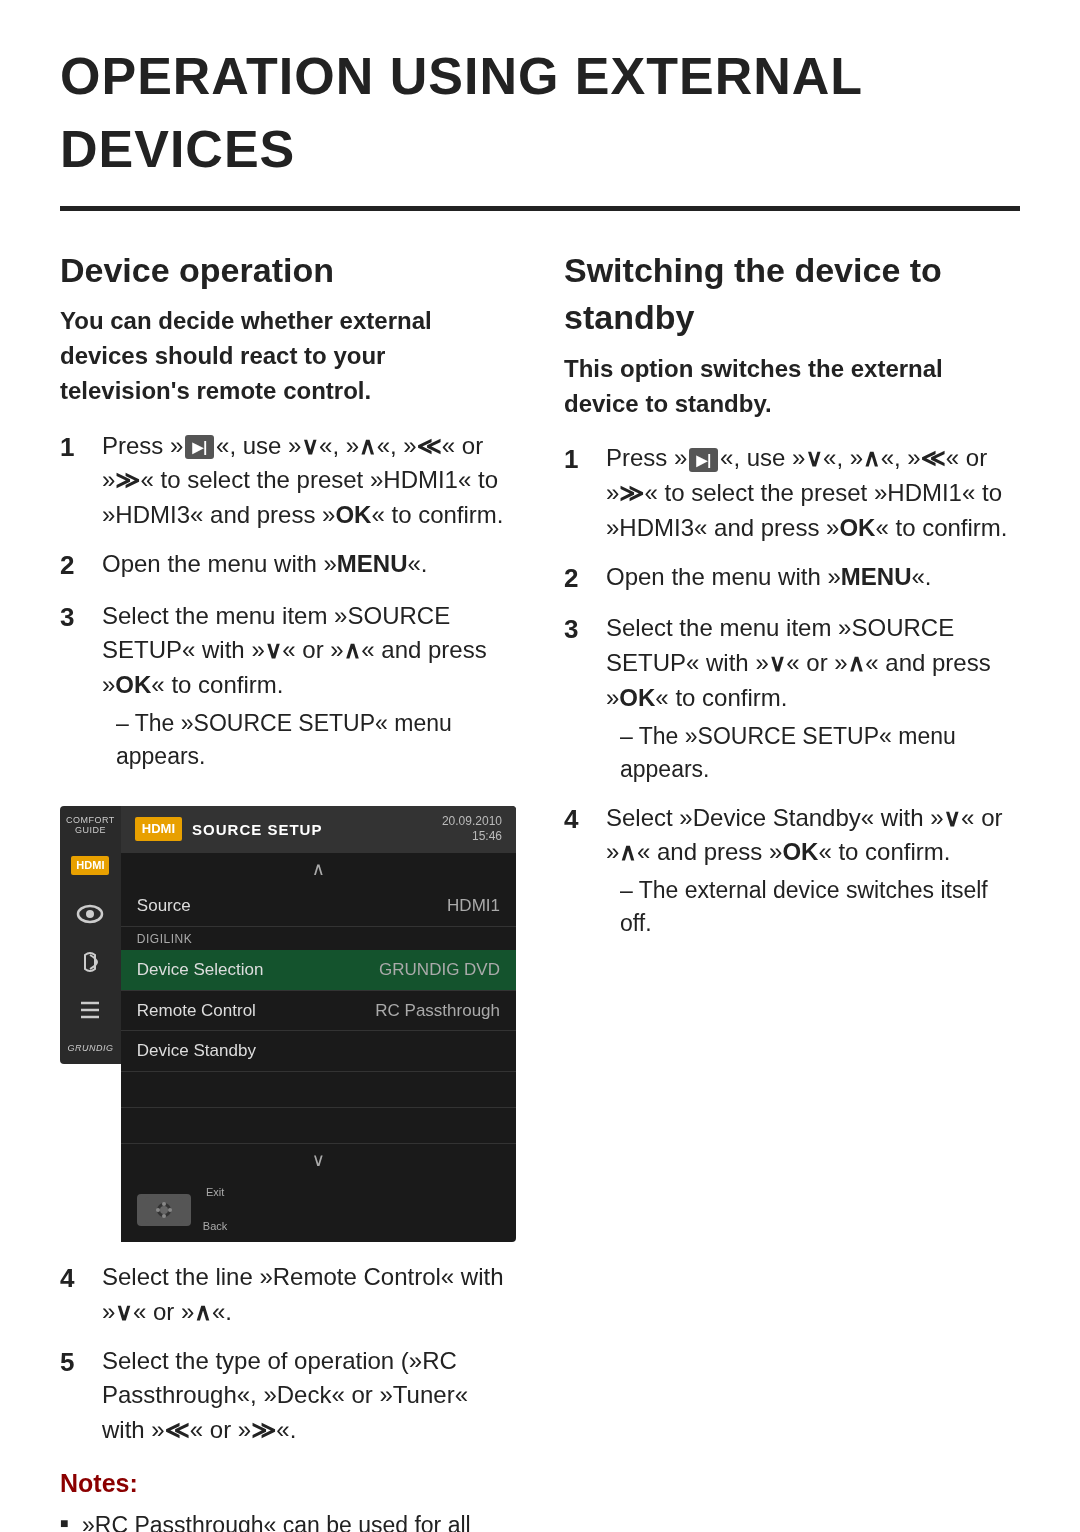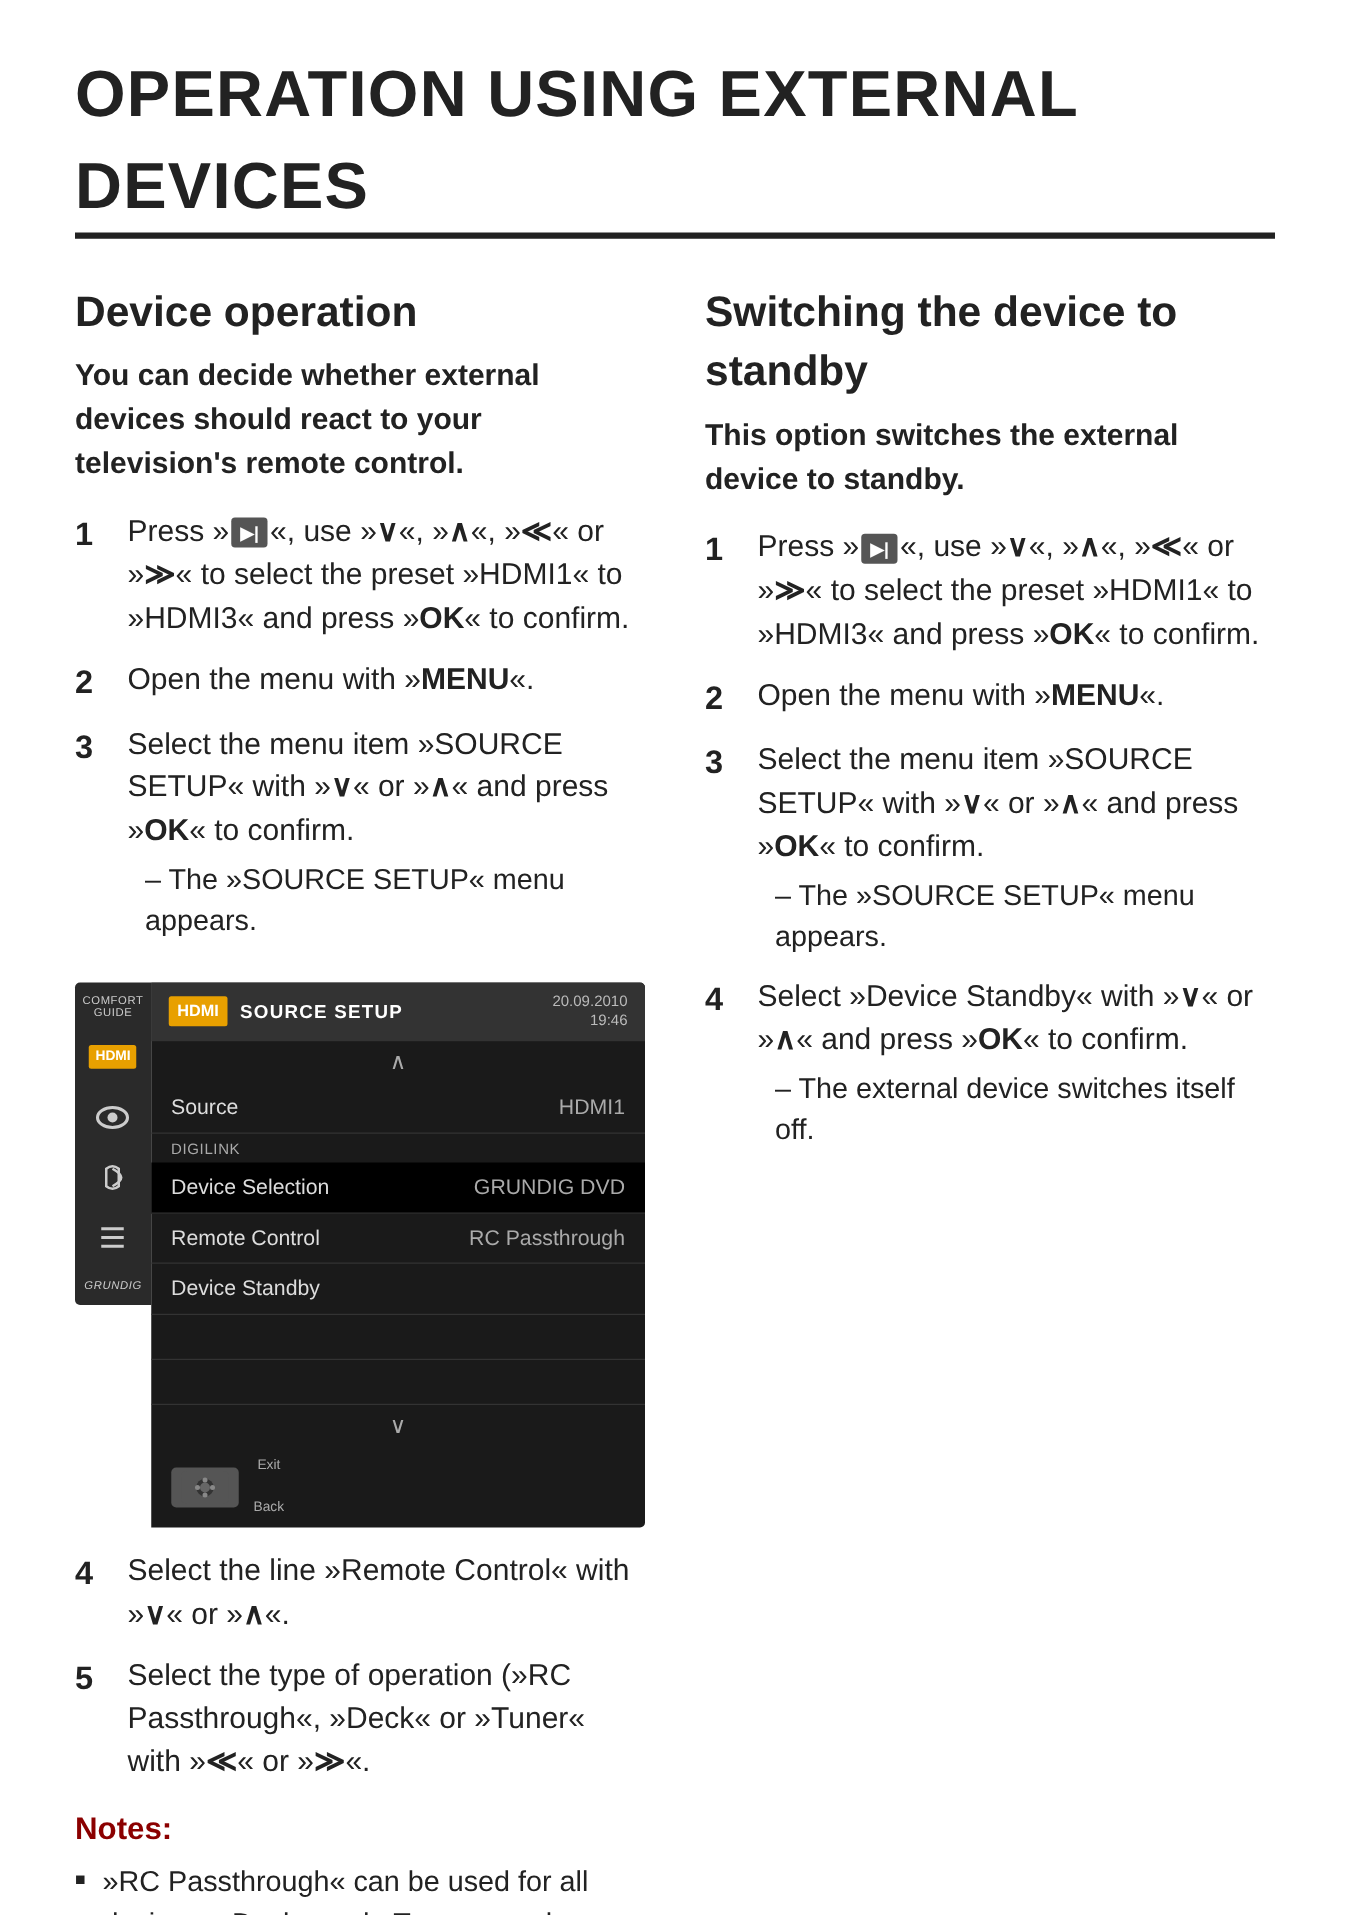--- a/index.html
+++ b/index.html
@@ -13,21 +13,21 @@
       font-size: 26px;
       line-height: 1.4;
     }
 
     .page-title {
       font-size: 52px;
       font-weight: 900;
       letter-spacing: 1px;
       text-transform: uppercase;
       border-bottom: 5px solid #222;
-      padding-bottom: 0;
+      padding-bottom: 20px;
       margin-bottom: 36px;
       display: flex;
       align-items: flex-end;
       gap: 0;
     }
     .page-title-text {
       flex: 1;
     }
 
     .two-col {
@@ -203,21 +203,21 @@
     }
 
     .tv-menu-row {
       display: flex;
       align-items: center;
       padding: 8px 16px;
       border-bottom: 1px solid #333;
     }
 
     .tv-menu-row.highlighted {
-      background: #000000;
+      background: #14532d;
     }
 
     .tv-menu-label {
       color: #ddd;
       font-size: 17px;
       flex: 1;
     }
 
     .tv-menu-value {
       color: #aaa;
@@ -353,21 +353,21 @@
         </div>
         <div class="grundig-logo">GRUNDIG</div>
       </div>
 
       <div class="tv-menu-area">
         <div class="tv-menu-header">
           <div class="hdmi-badge-header">HDMI</div>
           <div class="menu-header-title">SOURCE SETUP</div>
           <div class="menu-header-time">
             <div>20.09.2010</div>
-            <div>19:46</div>
+            <div>15:46</div>
           </div>
         </div>
         <div class="tv-menu-chevron">∧</div>
 
         <div class="tv-menu-row">
           <span class="tv-menu-label">Source</span>
           <span class="tv-menu-value">HDMI1</span>
         </div>
 
         <div class="tv-digilink-label">DIGILINK</div>

